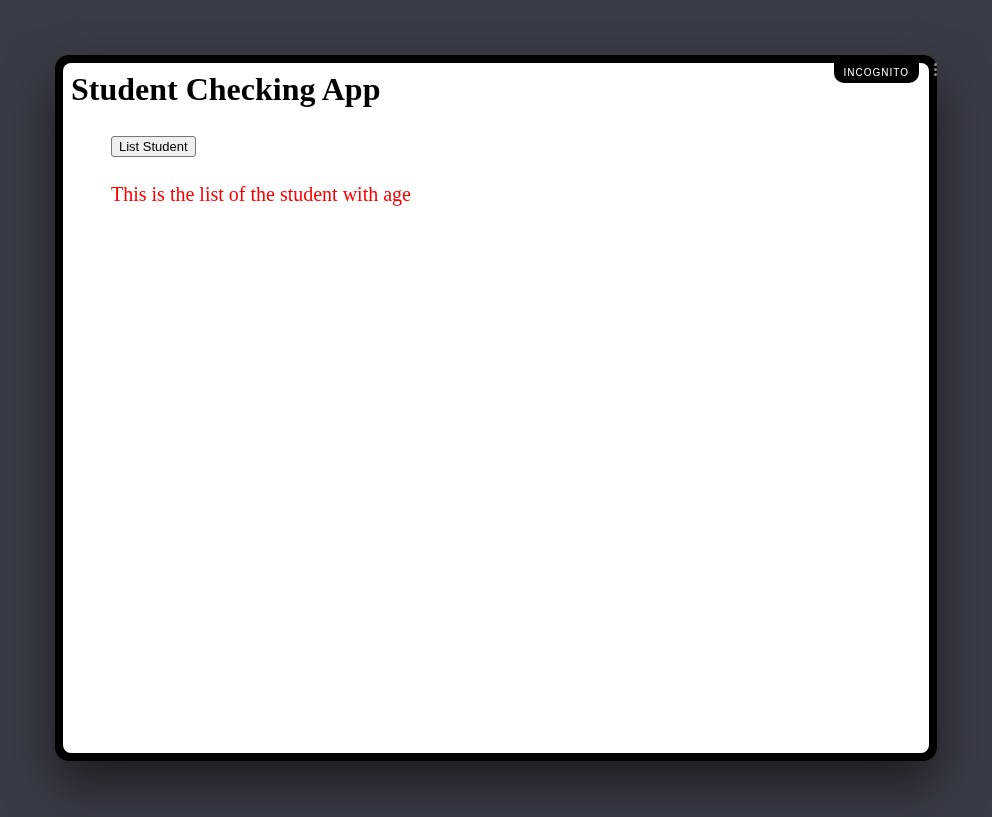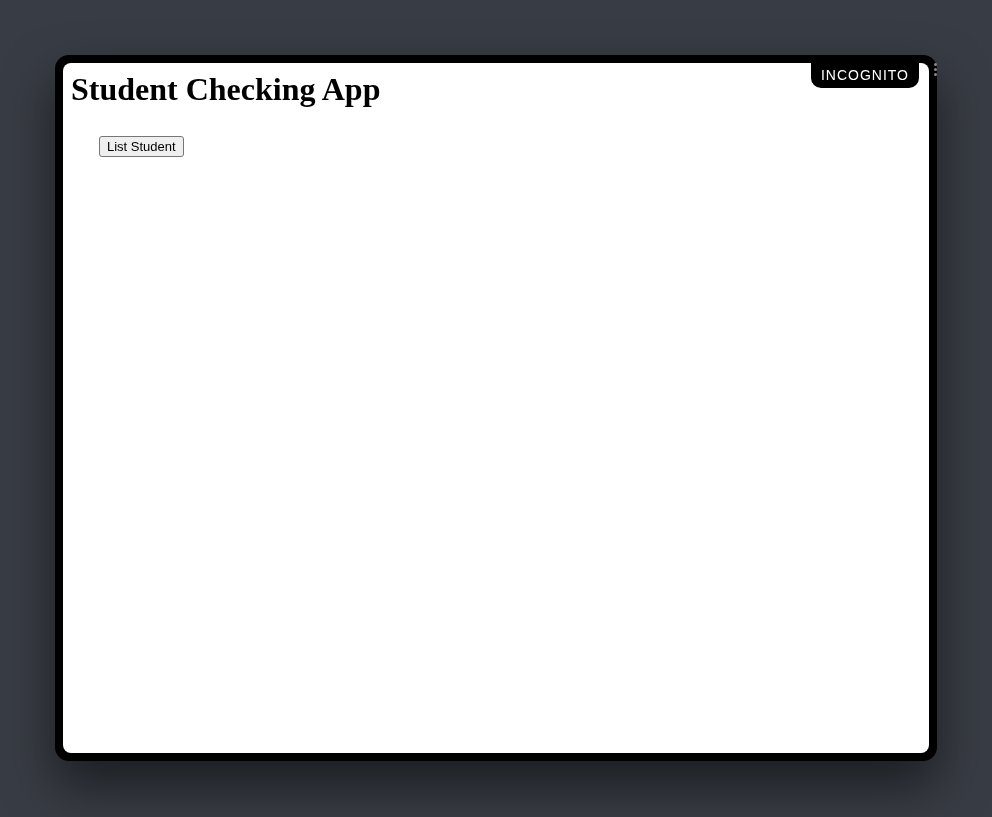--- a/index.html
+++ b/index.html
@@ -37,21 +37,21 @@
       overflow: hidden;
     }
 
     .incognito-badge {
       position: absolute;
       top: 0;
       right: 10px;
       background: #000;
       color: #fff;
       font-family: Arial, sans-serif;
-      font-size: 14px;
+      font-size: 10px;
       letter-spacing: 1px;
       padding: 4px 10px 5px 10px;
       border-bottom-left-radius: 10px;
       border-bottom-right-radius: 10px;
     }
 
     .side-dots {
       position: absolute;
       top: 8px;
       right: -1px;
@@ -69,21 +69,21 @@
       display: block;
     }
 
     .page-title {
       font-size: 32px;
       font-weight: bold;
       padding: 8px 8px 0 8px;
     }
 
     .indent-block {
-      margin-left: 36px;
+      margin-left: 48px;
       margin-top: 28px;
     }
 
     .native-button {
       font-family: Arial, sans-serif;
       font-size: 13px;
       padding: 2px 7px;
       background: #efefef;
       border: 1px solid #767676;
       border-radius: 3px;
@@ -110,20 +110,21 @@
 
     <div class="incognito-badge">
       <span>INCOGNITO</span>
     </div>
 
     <h1 class="page-title">Student Checking App</h1>
 
     <div class="indent-block">
       <button class="native-button">List Student</button>
 
+      <div class="subheading">This is the list of the student with age</div>
 
     </div>
 
   </div>
 
   <div class="side-dots">
     <span></span>
       <span></span>
       <span></span>
   </div>

